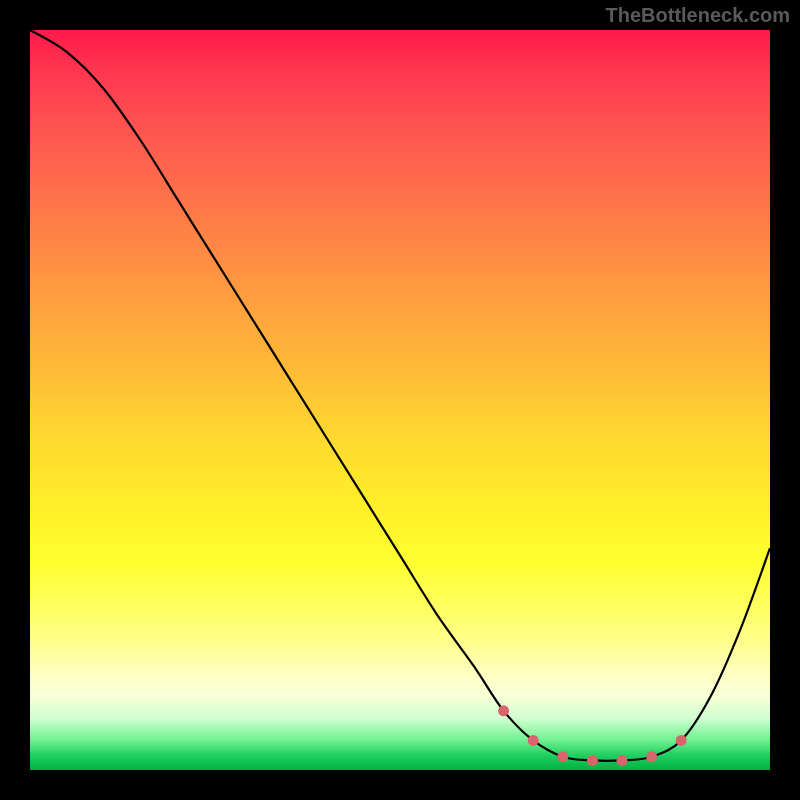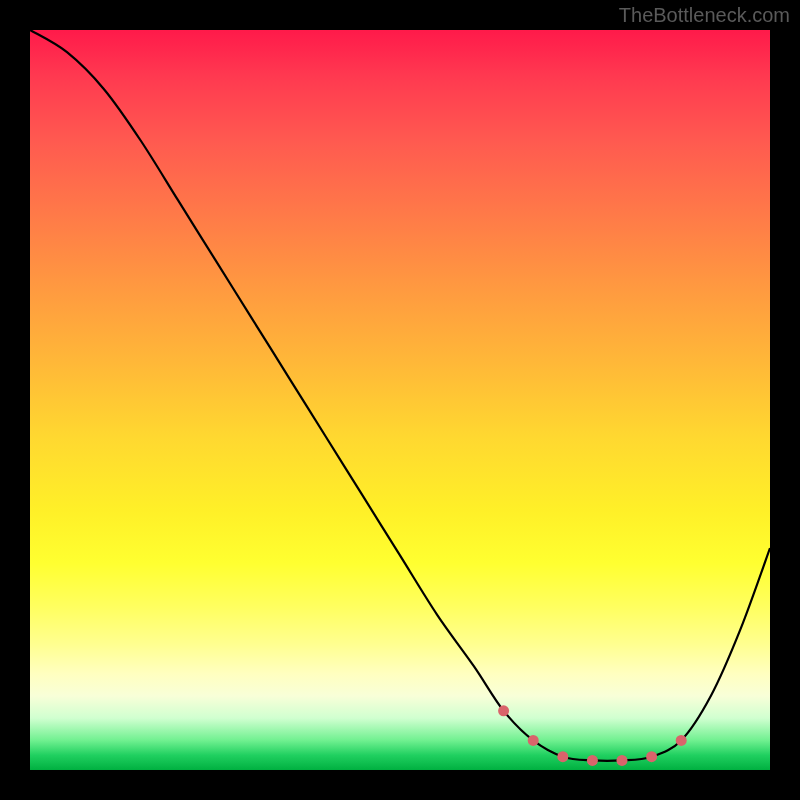--- a/index.html
+++ b/index.html
@@ -9,21 +9,21 @@
     background: #000;
     position: relative;
     font-family: Arial, sans-serif;
   }
   .watermark {
     position: absolute;
     top: 4px;
     right: 10px;
     color: #5a5a5a;
     font-size: 20px;
-    font-weight: 400;
+    font-weight: 700;
     z-index: 10;
   }
   .plot-area {
     position: absolute;
     left: 30px;
     top: 30px;
     width: 740px;
     height: 740px;
     overflow: hidden;
   }

